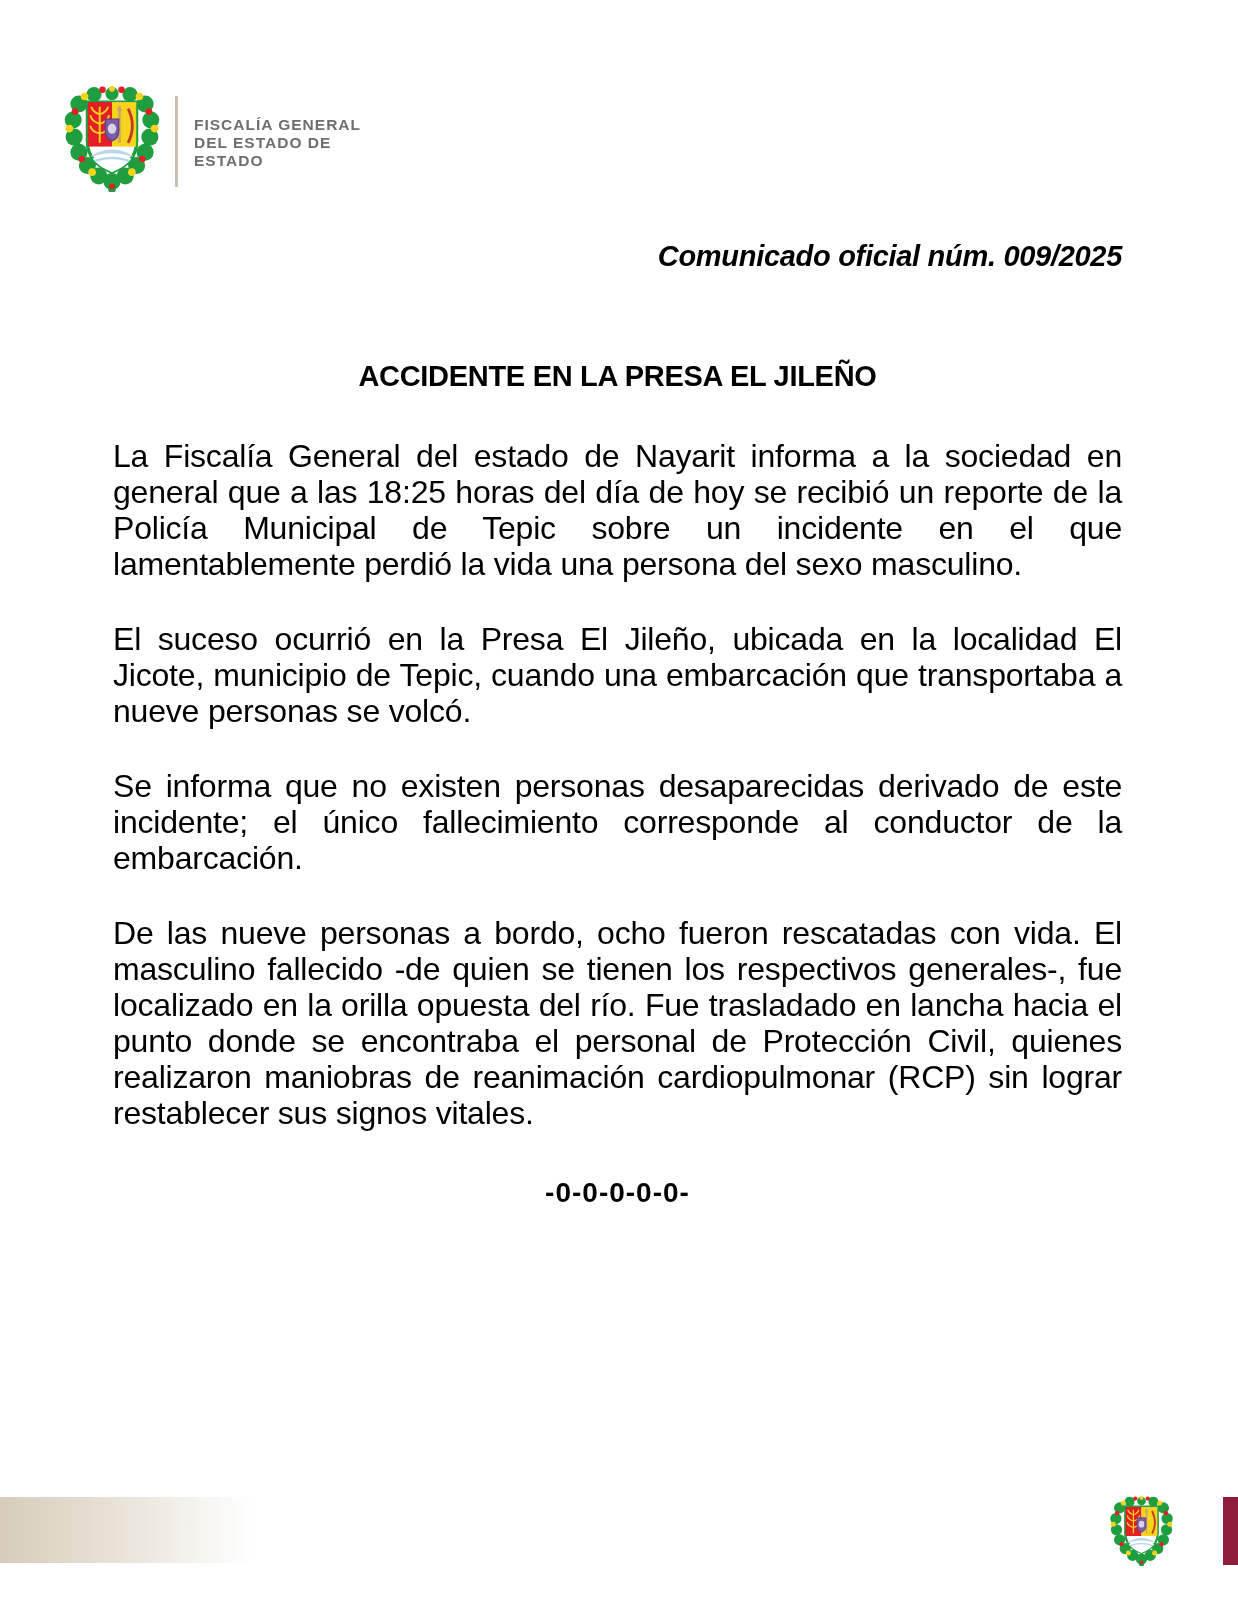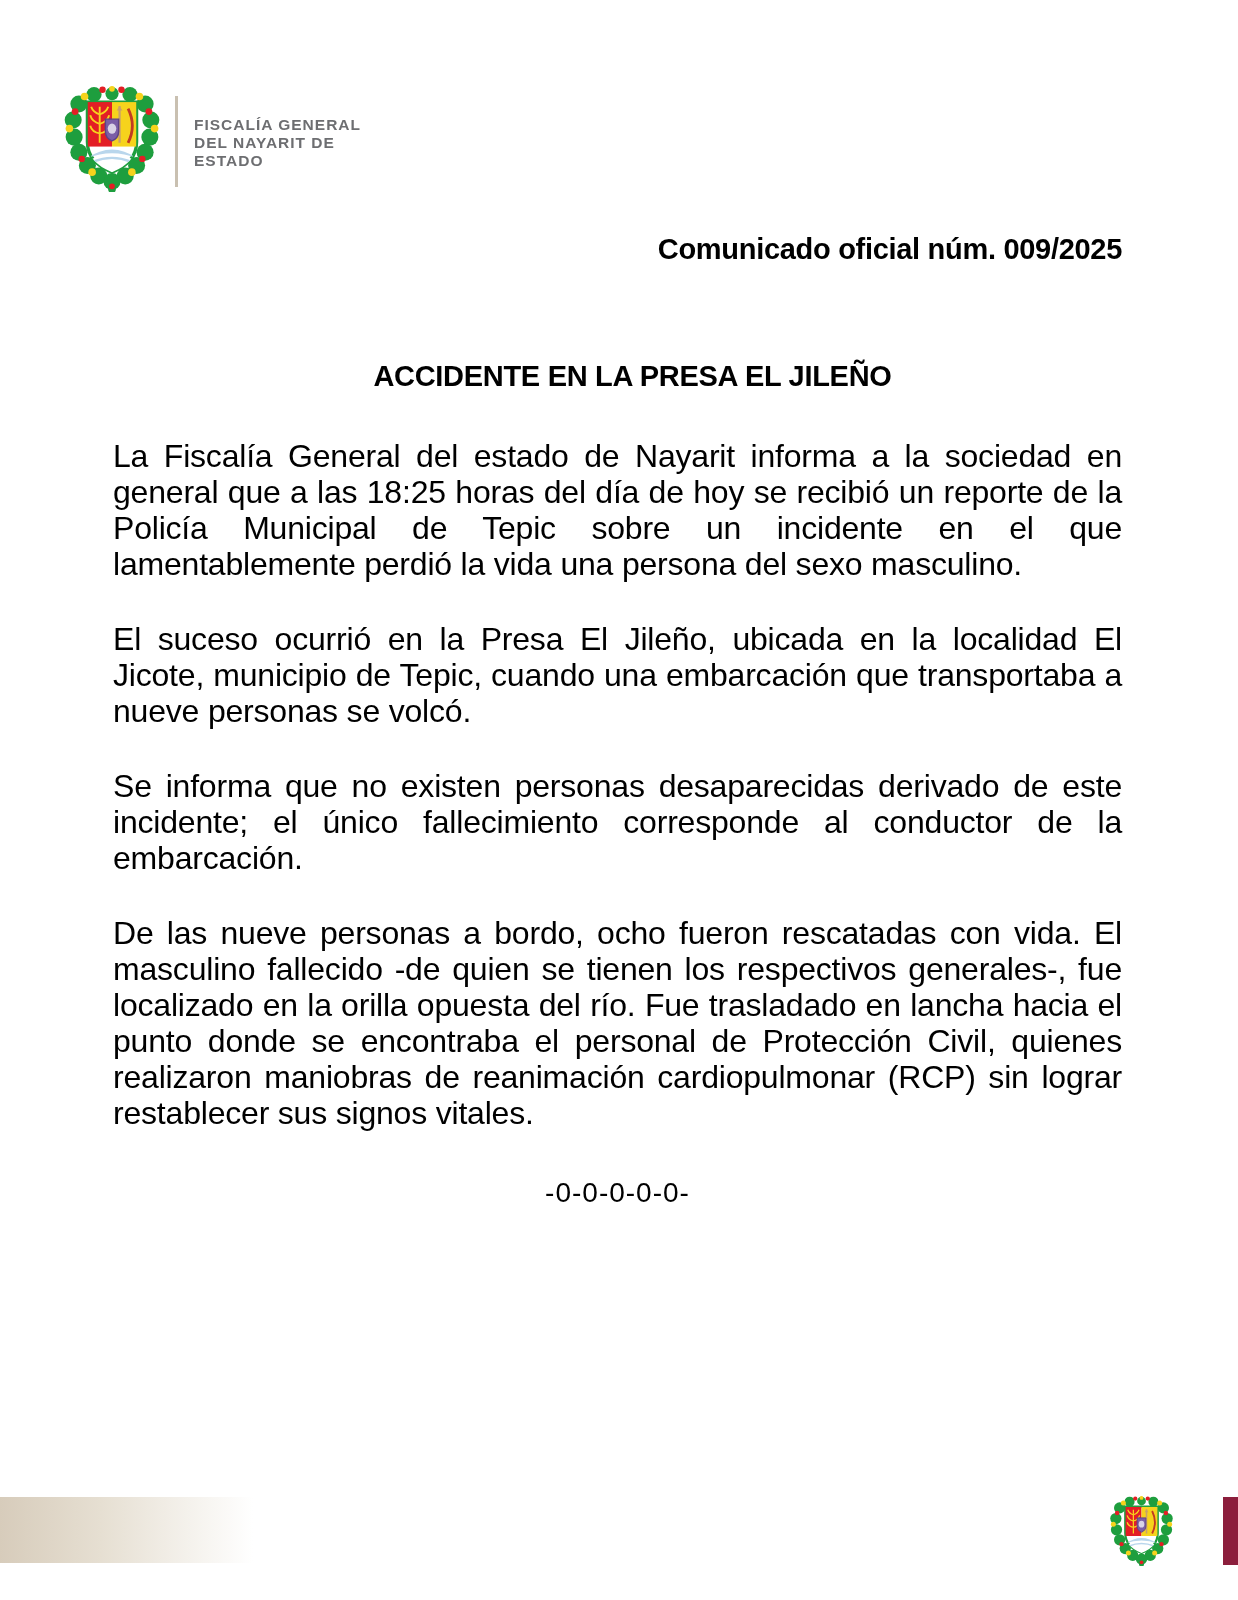--- a/index.html
+++ b/index.html
@@ -14,39 +14,40 @@
   }
 
   
   .logo-lockup{position:absolute;left:63px;top:66px;display:flex;align-items:flex-start;}
   .crest-lg{width:98px;height:106px;display:block;}
   .logo-divider{width:3px;height:91px;background:#c9c0b1;margin:10px 0 0 14px;}
   .wordmark{margin:30px 0 0 16px;font-weight:bold;font-size:15.5px;line-height:18px;letter-spacing:1px;color:#6d6e71;}
 
   
   .heading-block{
-    position:absolute;right:116px;top:209px;
+    position:absolute;right:116px;top:216px;
     text-align:left;font-weight:bold;font-size:29px;line-height:40px;
     letter-spacing:-0.3px;
+    font-style:italic;
   }
   .doc-title{
-    position:absolute;left:128px;top:340px;width:1009px;margin:0;
+    position:absolute;left:113px;top:340px;width:1009px;margin:0;
     text-align:center;font-size:29px;font-weight:bold;letter-spacing:-0.3px;
   }
 
   
   .content{position:absolute;left:113px;top:418px;width:1009px;}
   .content p{
     margin:0 0 39px 0;
     font-size:32px;line-height:36px;letter-spacing:-0.2px;
     text-align:justify;
   }
   .separator{
     margin-top:46px;
-    text-align:center;font-weight:normal;font-size:28px;letter-spacing:1px;
+    text-align:center;font-weight:bold;font-size:28px;letter-spacing:1px;
   }
 
   
   .footer-gradient{
     position:absolute;left:0;top:1477px;width:253px;height:66px;
     background:linear-gradient(to right,#d7ccbb 0%,#e6dfd2 40%,#ffffff 100%);
   }
   .crest-sm{position:absolute;left:1110px;top:1476px;width:63px;height:70px;}
   .footer-accent{
     position:absolute;left:1223px;top:1477px;width:15px;height:68px;
@@ -137,21 +138,21 @@
 
 <div class="page">
 
   <header class="logo-lockup">
     <svg class="crest-lg" viewBox="0 0 100 112">
       <use href="#crest-symbol"></use>
     </svg>
     <div class="logo-divider"></div>
     <div class="wordmark">
       <div>FISCALÍA GENERAL</div>
-      <div>DEL NAYARIT DE</div>
+      <div>DEL ESTADO DE</div>
       <div>ESTADO</div>
     </div>
   </header>
 
   <div class="heading-block">
     <div>Comunicado oficial núm. 009/2025</div>
   </div>
 
   <h1 class="doc-title">ACCIDENTE EN LA PRESA EL JILEÑO</h1>
 

